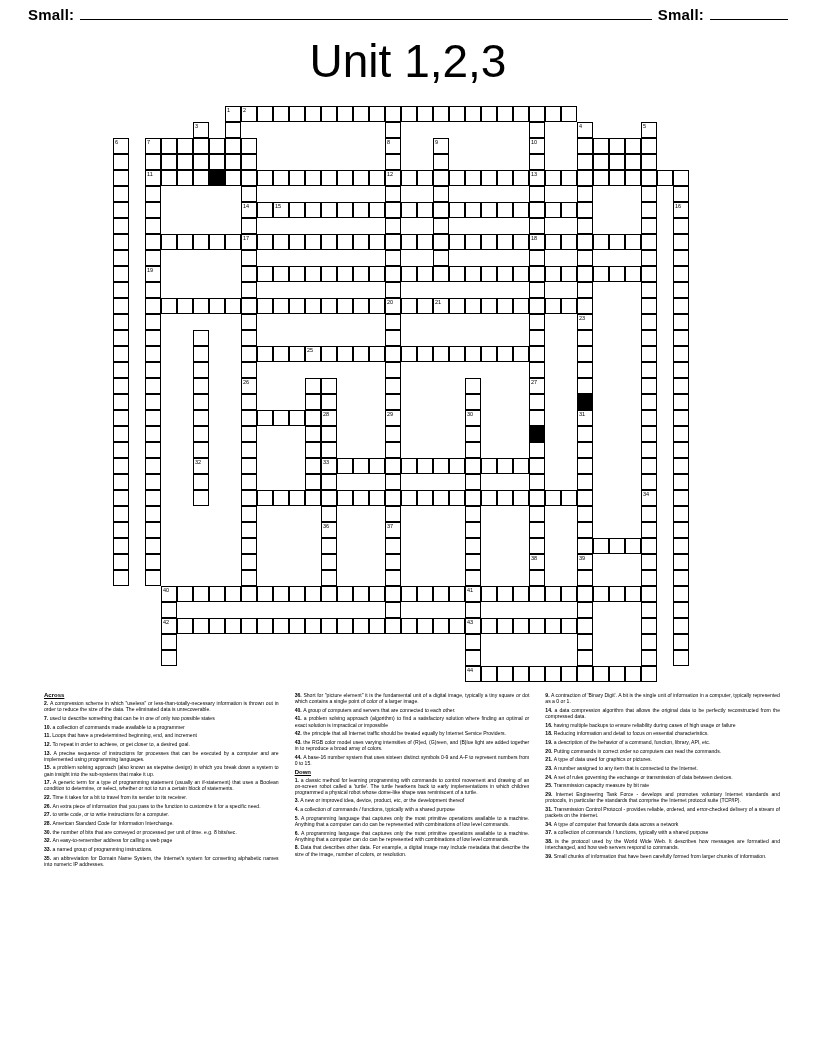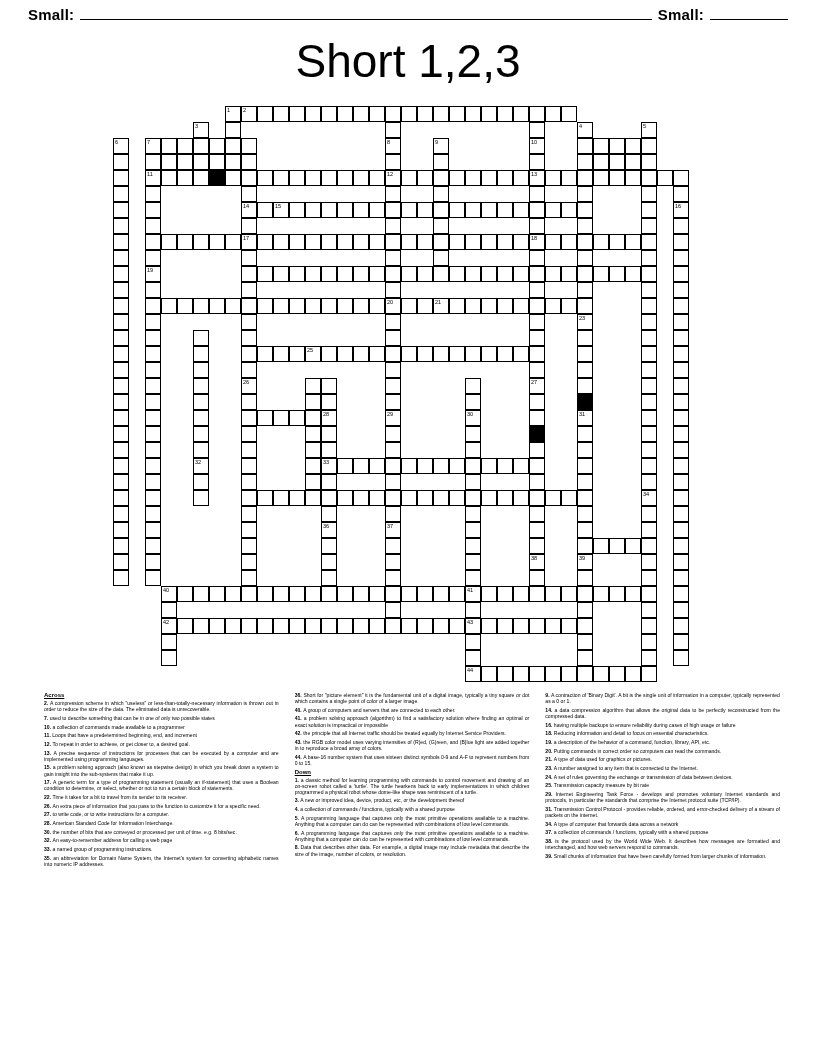--- a/index.html
+++ b/index.html
@@ -119,21 +119,21 @@
 
 <div class="page">
 
   <div class="hdr">
     <span class="nm">Small:</span>
     <span class="rule"></span>
     <span class="dt">Small:</span>
     <span class="rule2"></span>
   </div>
 
-  <div class="title">Short 1,2,3</div>
+  <div class="title">Unit 1,2,3</div>
 
   <div id="grid-wrap">
     <div id="grid">
         <div class="cell" style="left: 112px; top: 0px;">
           <span class="num">1</span>
         </div>
         <div class="cell" style="left: 128px; top: 0px;">
           <span class="num">2</span>
         </div>
         <div class="cell" style="left: 144px; top: 0px;"></div>

